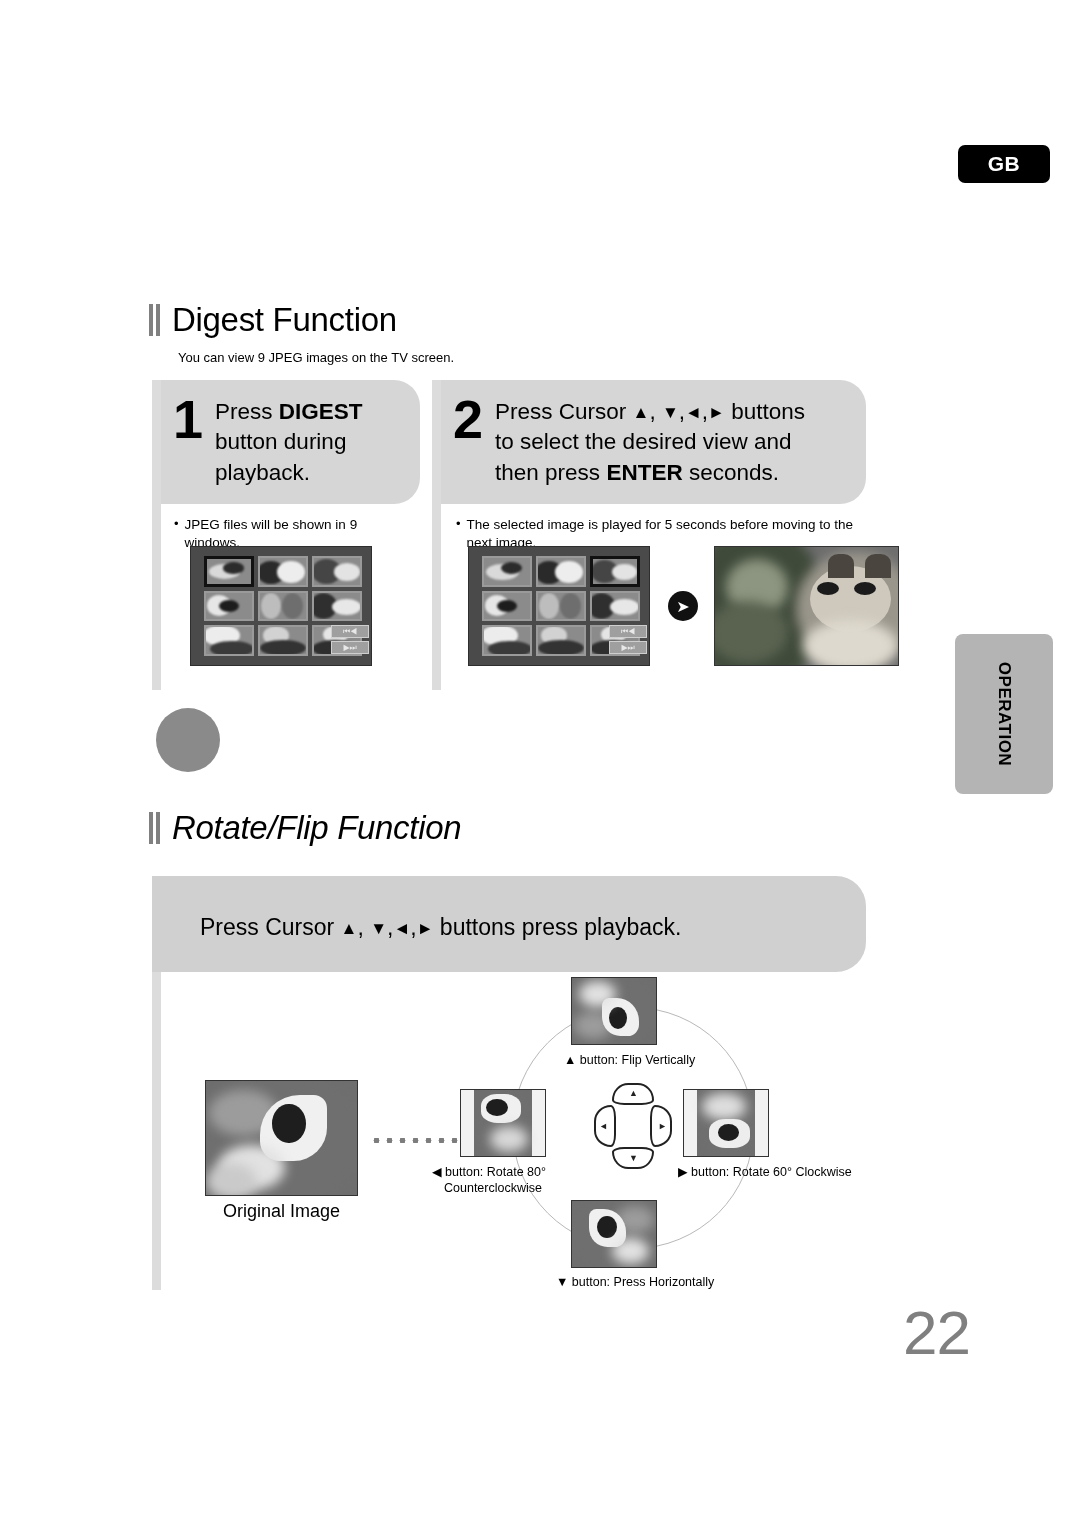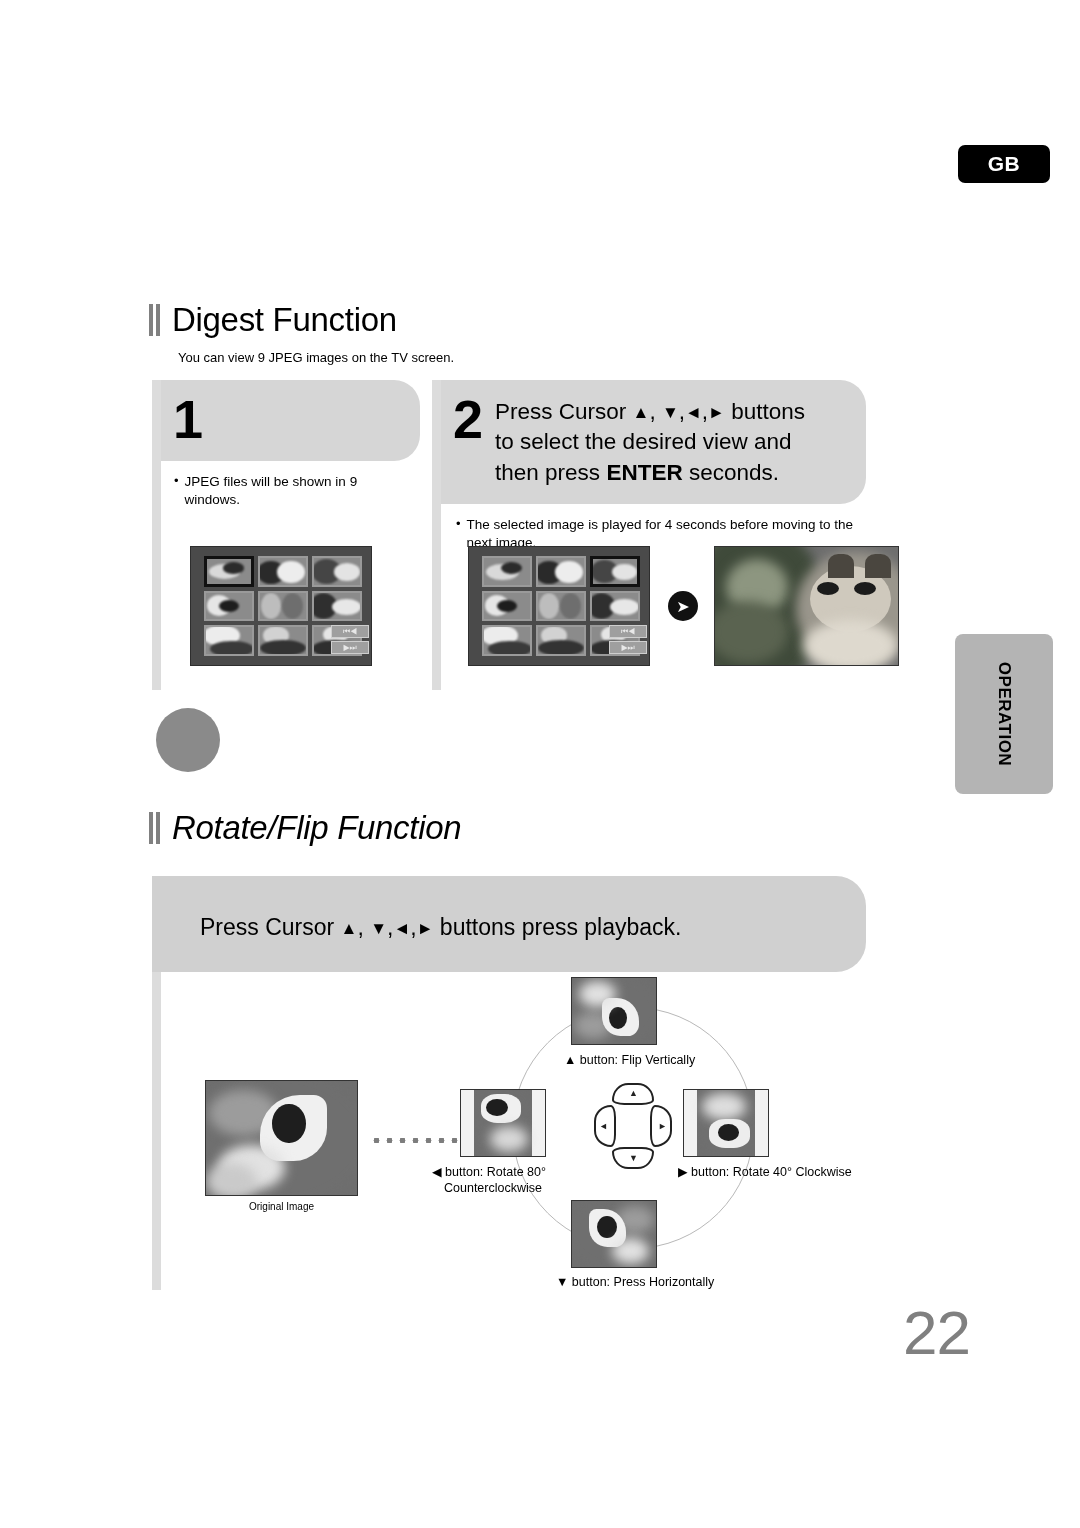--- a/index.html
+++ b/index.html
@@ -290,21 +290,21 @@
   }
   .pad .g {
     position: absolute;
     font-size: 9px;
     color: #222;
     line-height: 1;
   }
 
   .caption {
     position: absolute;
-    font-size: 10px;
+    font-size: 18px;
     text-align: center;
   }
 
   
   .page-num {
     position: absolute;
     right: 110px;
     top: 1297px;
     font-size: 62px;
     color: #808080;
@@ -327,20 +327,25 @@
   <span class="head-marker"></span>
   <span class="head-text">Digest Function</span>
 </div>
 <div class="sub-note" style="left:178px; top:350px;">You can view 9 JPEG images on the TV screen.</div>
 
 <div class="step-col" style="left:152px; width:268px; height:310px;">
   <div class="vbar" style="height:310px;"></div>
 
   <div class="step-box" style="margin-left:9px; width:259px; padding:14px 16px 16px 12px;">
     <div class="step-num">1</div>
+    <div class="step-text">
+      <span>Press </span><b>DIGEST</b><br>
+      <span>button during</span><br>
+      <span>playback.</span>
+    </div>
   </div>
 
   <div class="bullet" style="margin-left:22px; margin-top:12px; width:215px;">
     <span class="dot">•</span>
     <span>JPEG files will be shown in 9 windows.</span>
   </div>
 
   <div class="tv" style="position:absolute; left:38px; top:166px; width:182px; height:120px;">
     <div class="tv-inner">
       <div class="thumb sel">
@@ -395,21 +400,21 @@
     <div class="step-text">
       <span>Press Cursor </span><span class="arr">▲</span>,
       <span class="arr">▼</span>,<span class="arr">◄</span>,<span class="arr">►</span><span> buttons</span><br>
       <span>to select the desired view and</span><br>
       <span>then press </span><b>ENTER</b><span> seconds.</span>
     </div>
   </div>
 
   <div class="bullet" style="margin-left:24px; margin-top:12px; width:400px;">
     <span class="dot">•</span>
-    <span>The selected image is played for 4 seconds before moving to the next image.</span>
+    <span>The selected image is played for 5 seconds before moving to the next image.</span>
   </div>
 
   <div class="tv" style="position:absolute; left:36px; top:166px; width:182px; height:120px;">
     <div class="tv-inner">
       <div class="thumb">
         <i style="left:6%;top:20%;width:70%;height:60%;background:#d9d9d9;"></i>
         <i style="left:38%;top:12%;width:46%;height:46%;background:#2b2b2b;"></i>
       </div>
       <div class="thumb">
         <i style="left:-6%;top:8%;width:60%;height:88%;background:#2a2a2a;"></i>
@@ -522,21 +527,21 @@
   </div>
 
   <div class="photo" style="position:absolute; left:523px; top:114px; width:86px; height:68px;">
     <div class="blob" style="left:14%;top:-10%;width:74%;height:120%;background:#6f6f6f;"></div>
     <div style="position:absolute;left:0;top:0;width:16%;height:100%;background:#f2f2f2;"></div>
     <div style="position:absolute;right:0;top:0;width:16%;height:100%;background:#f2f2f2;"></div>
     <div class="blob" style="left:22%;top:4%;width:52%;height:42%;background:#dedede;"></div>
     <div class="blob sharp" style="left:30%;top:44%;width:48%;height:44%;background:#ededed;border-radius:40%;"></div>
     <div class="blob sharp" style="left:40%;top:52%;width:26%;height:26%;background:#1e1e1e;border-radius:50%;"></div>
   </div>
-  <div class="dia-label" style="left:518px; top:190px;">▶ button: Rotate 40° Clockwise</div>
+  <div class="dia-label" style="left:518px; top:190px;">▶ button: Rotate 60° Clockwise</div>
 
   <div class="photo" style="position:absolute; left:411px; top:225px; width:86px; height:68px;">
     <div class="blob" style="left:-10%;top:-10%;width:120%;height:120%;background:#6f6f6f;"></div>
     <div class="blob" style="left:52%;top:8%;width:46%;height:40%;background:#9c9c9c;"></div>
     <div class="blob sharp" style="left:20%;top:12%;width:44%;height:58%;background:#f0f0f0;border-radius:20% 60% 30% 50%;"></div>
     <div class="blob sharp" style="left:30%;top:22%;width:24%;height:34%;background:#1e1e1e;border-radius:50%;"></div>
     <div class="blob" style="left:48%;top:56%;width:44%;height:40%;background:#e2e2e2;"></div>
   </div>
   <div class="dia-label" style="left:396px; top:300px;">▼ button: Press Horizontally</div>
 

